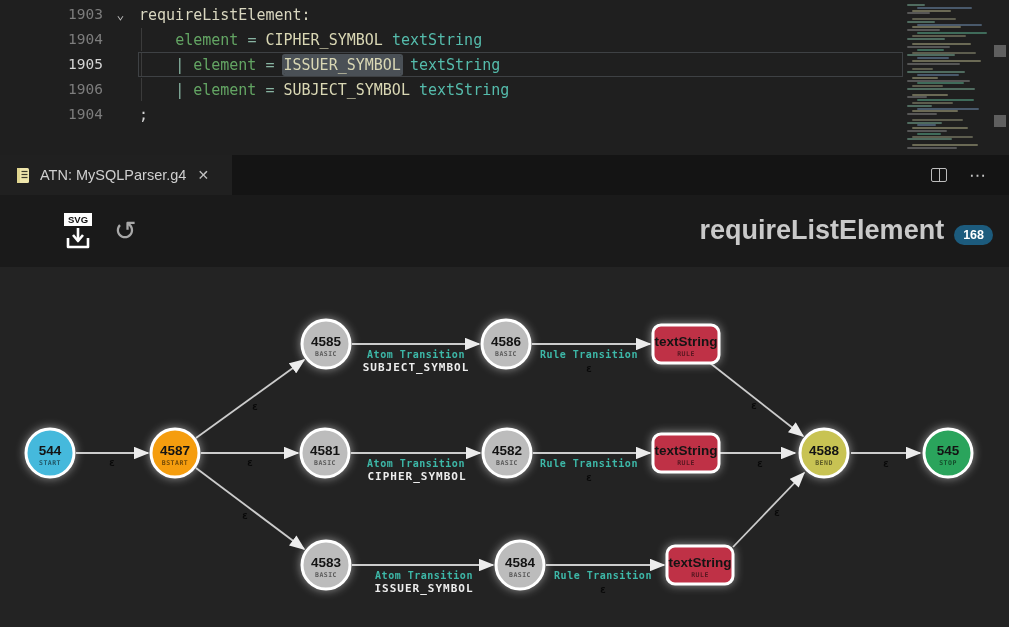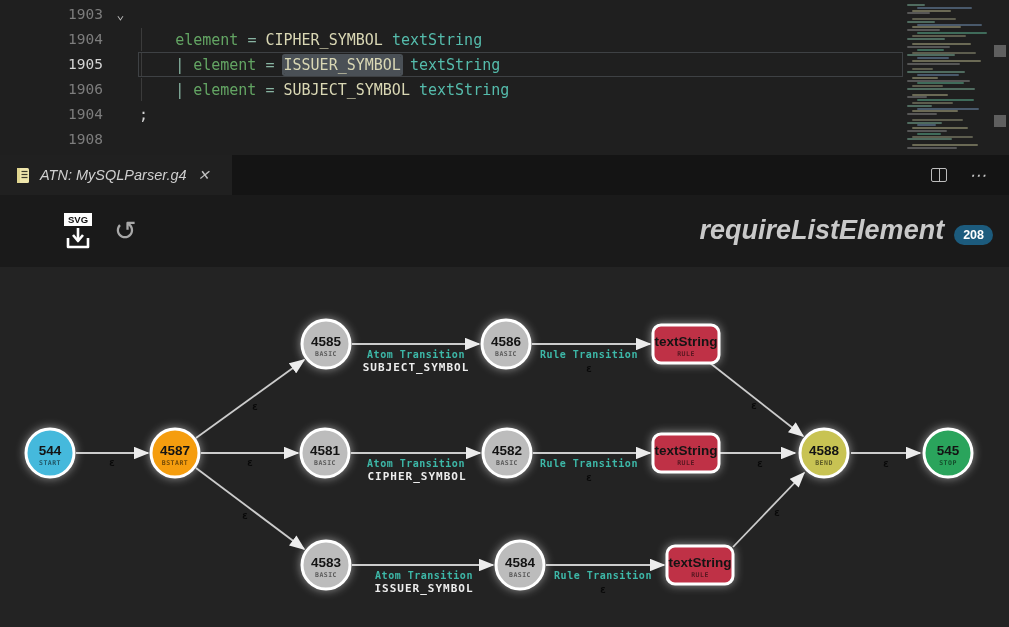--- a/index.html
+++ b/index.html
@@ -20,63 +20,62 @@
   .codeline { position:relative; }
   .tok-rule { color:#d9d7c0; } .tok-var { color:#63a463; } .tok-op { color:#88b4a2; }
   .tok-sym { color:#d9d7b4; } .tok-ref { color:#55bcac; } .tok-plain { color:#d4d4d4; }
   .tok-hl { background:#4a5056; box-shadow:0 0 0 2px #4a5056; border-radius:1px; }
 
   .minimap { position:absolute; top:0; right:24px; width:82px; height:155px; background:#1f1f1f; }
   .mm-bar { position:absolute; height:2px; border-radius:1px; }
   .ov-marker { position:absolute; right:3px; width:12px; height:12px; background:#5f5f5f; }
 
   
-  .tabbar { display:flex; align-items:stretch; width:1009px; height:40px; background:#141414;font-style:italic; }
+  .tabbar { display:flex; align-items:stretch; width:1009px; height:40px; background:#141414; }
   .tab { display:flex; align-items:center; gap:9px; padding:0 14px 0 16px;
          background:#202020; min-width:232px; cursor:pointer; }
   .tab-label { color:#cfcfcf; font-size:14.5px; }
   .tab-close { color:#c0c0c0; font-size:14px; padding:0 2px; }
   .tab-actions { margin-left:auto; display:flex; align-items:center; gap:22px; padding-right:22px; }
   .split-icon { width:16px; height:14px; border:1.4px solid #bdbdbd; border-radius:2px; position:relative; }
   .split-icon::after { content:""; position:absolute; left:50%; top:0; bottom:0; border-left:1.4px solid #bdbdbd; }
   .more-icon { color:#c5c5c5; font-size:17px; letter-spacing:1px; }
 
   
   .toolbar { position:relative; display:flex; align-items:center; width:1009px; height:72px;
              background:#1a1a1a; padding:0 16px 0 24px; }
   .atn-logo { border:3px solid #e62e48; border-radius:7px; color:#e62e48;
               font-weight:bold; font-size:19px; letter-spacing:1px; padding:8px 11px; }
   .svg-export { margin-left:38px; }
   .refresh { margin-left:20px; color:#a8a8a8; font-size:27px; line-height:1; }
   .title-wrap { margin-left:auto; display:flex; align-items:flex-end; gap:10px; }
-  .rule-title { color:#c9c9c9; font-size:27px; font-weight:bold; font-style:italic; line-height:1.1; }
+  .rule-title { color:#c9c9c9; font-size:27px; font-weight:bold; line-height:1.1; }
   .rule-badge { background:#1c5b7d; color:#fff; font-size:12.5px; font-weight:bold;
                 padding:3px 9px; border-radius:10px; margin-bottom:1px; }
 
   
   .graph { position:relative; width:1009px; height:360px; background:#232323; }
   .edge { stroke:#cccccc; stroke-width:1.8; }
   .lbl-trans { fill:#3db8a8; font:bold 10px "DejaVu Sans Mono", monospace; letter-spacing:.5px; }
   .lbl-sym   { fill:#ededed; font:bold 11px "DejaVu Sans Mono", monospace; letter-spacing:1px; }
   .lbl-eps   { fill:#090909; font:bold 10px "DejaVu Sans Mono", monospace; }
   .node-g { filter:drop-shadow(0 0 5px rgba(255,255,255,.5)); cursor:pointer; }
   .node-num { fill:#141414; font:bold 13.5px "Liberation Sans", sans-serif; }
   .node-sub { fill:rgba(0,0,0,.55); font:bold 6.5px "DejaVu Sans Mono", monospace; letter-spacing:.5px; }
 </style>
 </head>
 <body>
 
 <div class="editor">
   <div>
-      <div class="code-row"><span class="gutter">1903</span><span class="foldcol">⌄</span></div>
+      <div class="code-row"><span class="gutter">1903</span><span class="foldcol">⌄</span><div class="codewrap"><span class="codeline"><span class="tok-rule">requireListElement:</span></span></div></div>
       <div class="code-row"><span class="gutter">1904</span><span class="foldcol"></span><div class="codewrap"><span class="guide"></span><span class="codeline"><span class="tok-plain">    </span><span class="tok-var">element</span><span class="tok-plain"> </span><span class="tok-op">=</span><span class="tok-plain"> </span><span class="tok-sym">CIPHER_SYMBOL</span><span class="tok-plain"> </span><span class="tok-ref">textString</span></span></div></div>
       <div class="code-row current"><span class="gutter">1905</span><span class="foldcol"></span><div class="codewrap"><span class="guide"></span><span class="codeline"><span class="tok-plain">    </span><span class="tok-op">|</span><span class="tok-plain"> </span><span class="tok-var">element</span><span class="tok-plain"> </span><span class="tok-op">=</span><span class="tok-plain"> </span><span class="tok-sym tok-hl">ISSUER_SYMBOL</span><span class="tok-plain"> </span><span class="tok-ref">textString</span></span></div></div>
       <div class="code-row"><span class="gutter">1906</span><span class="foldcol"></span><div class="codewrap"><span class="guide"></span><span class="codeline"><span class="tok-plain">    </span><span class="tok-op">|</span><span class="tok-plain"> </span><span class="tok-var">element</span><span class="tok-plain"> </span><span class="tok-op">=</span><span class="tok-plain"> </span><span class="tok-sym">SUBJECT_SYMBOL</span><span class="tok-plain"> </span><span class="tok-ref">textString</span></span></div></div>
       <div class="code-row"><span class="gutter">1904</span><span class="foldcol"></span><div class="codewrap"><span class="codeline"><span class="tok-plain">;</span></span></div></div>
-      <div class="code-row"><span class="gutter">1908</span><span class="foldcol"></span><div class="codewrap"><span class="codeline"></span></div></div>
     </div>
   <div class="minimap">
       <div class="mm-bar" style="top: 4px; left: 4px; width: 18px; background: rgb(79, 107, 95);"></div>
       <div class="mm-bar" style="top: 6.8px; left: 14px; width: 55px; background: rgb(73, 89, 107);"></div>
       <div class="mm-bar" style="top: 9.6px; left: 9px; width: 39px; background: rgb(107, 106, 85);"></div>
       <div class="mm-bar" style="top: 12.4px; left: 4px; width: 23px; background: rgb(86, 86, 86);"></div>
       <div class="mm-bar" style="top: 18px; left: 9px; width: 44px; background: rgb(93, 93, 78);"></div>
       <div class="mm-bar" style="top: 20.8px; left: 4px; width: 28px; background: rgb(79, 107, 95);"></div>
       <div class="mm-bar" style="top: 23.6px; left: 14px; width: 65px; background: rgb(73, 89, 107);"></div>
       <div class="mm-bar" style="top: 26.4px; left: 9px; width: 49px; background: rgb(107, 106, 85);"></div>
@@ -145,21 +144,21 @@
   <svg class="svg-export" width="32" height="38" viewBox="0 0 32 38">
     <rect x="2" y="1" width="28" height="13" fill="#ffffff"></rect>
     <text x="16" y="11" text-anchor="middle" font-family="Liberation Sans, sans-serif" font-size="9.5" font-weight="bold" fill="#111">SVG</text>
     <line x1="16" y1="16" x2="16" y2="27" stroke="#fff" stroke-width="2.6"></line>
     <path d="M11,23 L16,29 L21,23" fill="none" stroke="#fff" stroke-width="2.6" stroke-linejoin="round"></path>
     <path d="M6,26 L6,35 L26,35 L26,26" fill="none" stroke="#fff" stroke-width="2.6" stroke-linejoin="round"></path>
   </svg>
   <span class="refresh">↺</span>
   <div class="title-wrap">
     <span class="rule-title">requireListElement</span>
-    <span class="rule-badge">208</span>
+    <span class="rule-badge">168</span>
   </div>
 </div>
 
 <div class="graph">
   <svg width="1009" height="360" viewBox="0 0 1009 360">
     <defs>
       <marker id="arrow" viewBox="0 0 10 8" refX="9" refY="4" markerWidth="9" markerHeight="7" orient="auto-start-reverse">
         <path d="M0,0 L10,4 L0,8 z" fill="#ececec"></path>
       </marker>
     </defs>

